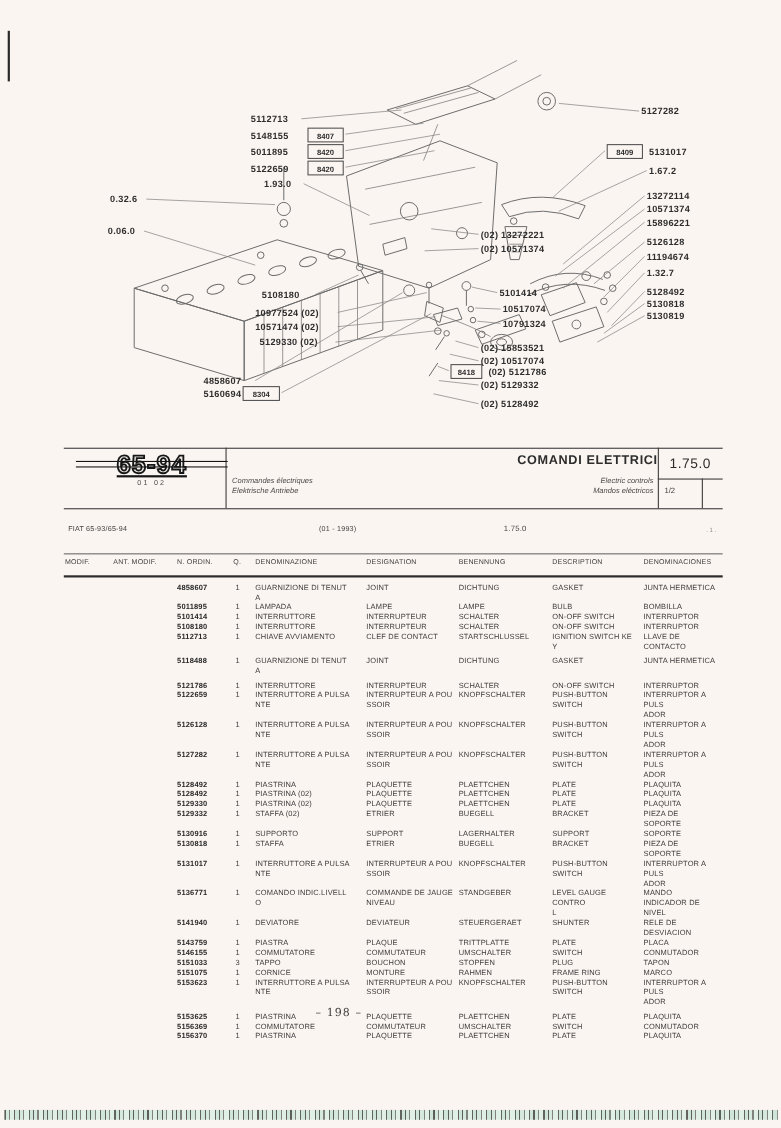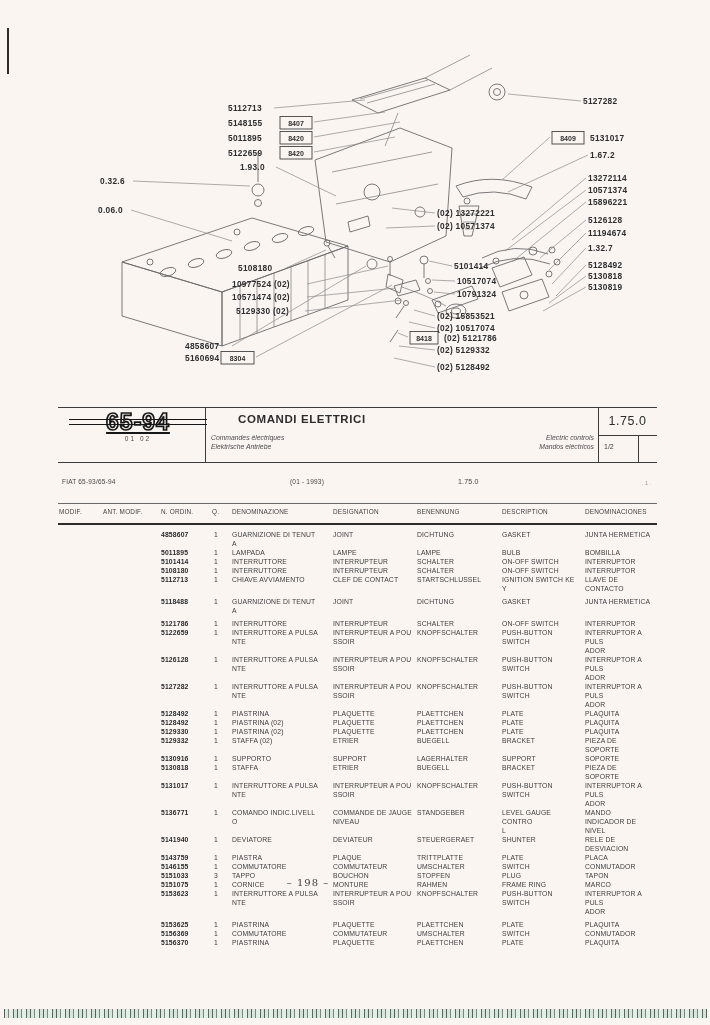--- a/index.html
+++ b/index.html
@@ -21,43 +21,43 @@
   .vline{position:absolute;background:#3c3c3c;width:1px;}
   .logo{position:absolute;left:74px;top:410px;width:128px;text-align:center;}
   .logo .big{
     display:inline-block;position:relative;
     font:bold 23px/24px "Liberation Sans",sans-serif;letter-spacing:1px;
     color:#efe9e5;text-decoration:underline;-webkit-text-stroke:1.7px #161616;
   }
   .logo .strike{position:absolute;left:-5px;right:-5px;top:9px;height:4px;
     border-top:1.5px solid #161616;border-bottom:1.5px solid #161616;}
   .logo .code{font:6.5px "Liberation Sans",sans-serif;color:#4a4a4a;margin-top:1px;letter-spacing:2px;}
-  .title-main{position:absolute;left:205px;top:413px;width:393px;text-align:left;
-    font:bold 11.5px "Liberation Sans",sans-serif;color:#2d2d2d;letter-spacing:.6px;margin-left:33px;}
+  .title-main{position:absolute;left:205px;top:413px;width:393px;text-align:right;
+    font:bold 11.5px "Liberation Sans",sans-serif;color:#2d2d2d;letter-spacing:.6px;}
   .subs{position:absolute;top:433px;font:italic 6.8px/9px "Liberation Sans",sans-serif;color:#4a4a4a;}
   .subs.left{left:211px;text-align:left;}
   .subs.right{right:116px;text-align:right;}
   .section-num{position:absolute;left:598px;top:414px;width:59px;text-align:center;
     font:12.5px "Liberation Sans",sans-serif;color:#2d2d2d;letter-spacing:.5px;}
   .sheet-num{position:absolute;left:604px;top:443px;font:7px "Liberation Sans",sans-serif;color:#3d3d3d;}
   
   .info{position:absolute;top:478px;font:6.5px "Liberation Sans",sans-serif;color:#454545;letter-spacing:.2px;}
   .edgemark{position:absolute;top:480px;left:642px;font:5.5px "Liberation Sans",sans-serif;color:#9a8f8c;}
   
   .grid{display:grid;grid-template-columns:44px 58px 51px 20px 101px 84px 85px 83px 71px;}
   #thead{position:absolute;left:59px;top:508px;width:597px;
     font:6.4px "Liberation Sans",sans-serif;color:#3f3f3f;letter-spacing:.2px;}
   #tbody{position:absolute;left:59px;top:530px;width:597px;}
   #tbody .row{font:6.8px/9px "Liberation Sans",sans-serif;color:#3c3c3c;}
   #tbody .row.gap{margin-top:4px;}
   #tbody .row span{white-space:pre-line;letter-spacing:.15px;padding-right:4px;display:block;}
   #tbody .cn{font-weight:bold;color:#2a2a2a;letter-spacing:.3px;}
   #tbody .cq{padding-left:2px;}
   
-  .footer{position:absolute;left:0;top:877px;width:616px;text-align:center;
+  .footer{position:absolute;left:0;top:916px;width:616px;text-align:center;
     font:10px "DejaVu Serif",serif;color:#3c3c3c;letter-spacing:1px;}
   .scanband{position:absolute;left:4px;right:3px;bottom:7px;height:9px;opacity:.85;
     background:repeating-linear-gradient(90deg,#3f443f 0 1px,#cfe6db 1px 4px,#6b6f68 4px 5px,#dcefe5 5px 9px,#474a44 9px 10px,#c8e2d6 10px 13px);}
   .sliver{position:absolute;left:7px;top:28px;width:2px;height:46px;background:#2b2b2b;}
 </style>
 </head>
 <body>
 
 <svg id="diagram" width="710" height="400" viewBox="0 0 710 400" xmlns="http://www.w3.org/2000/svg">
   <g class="art">

